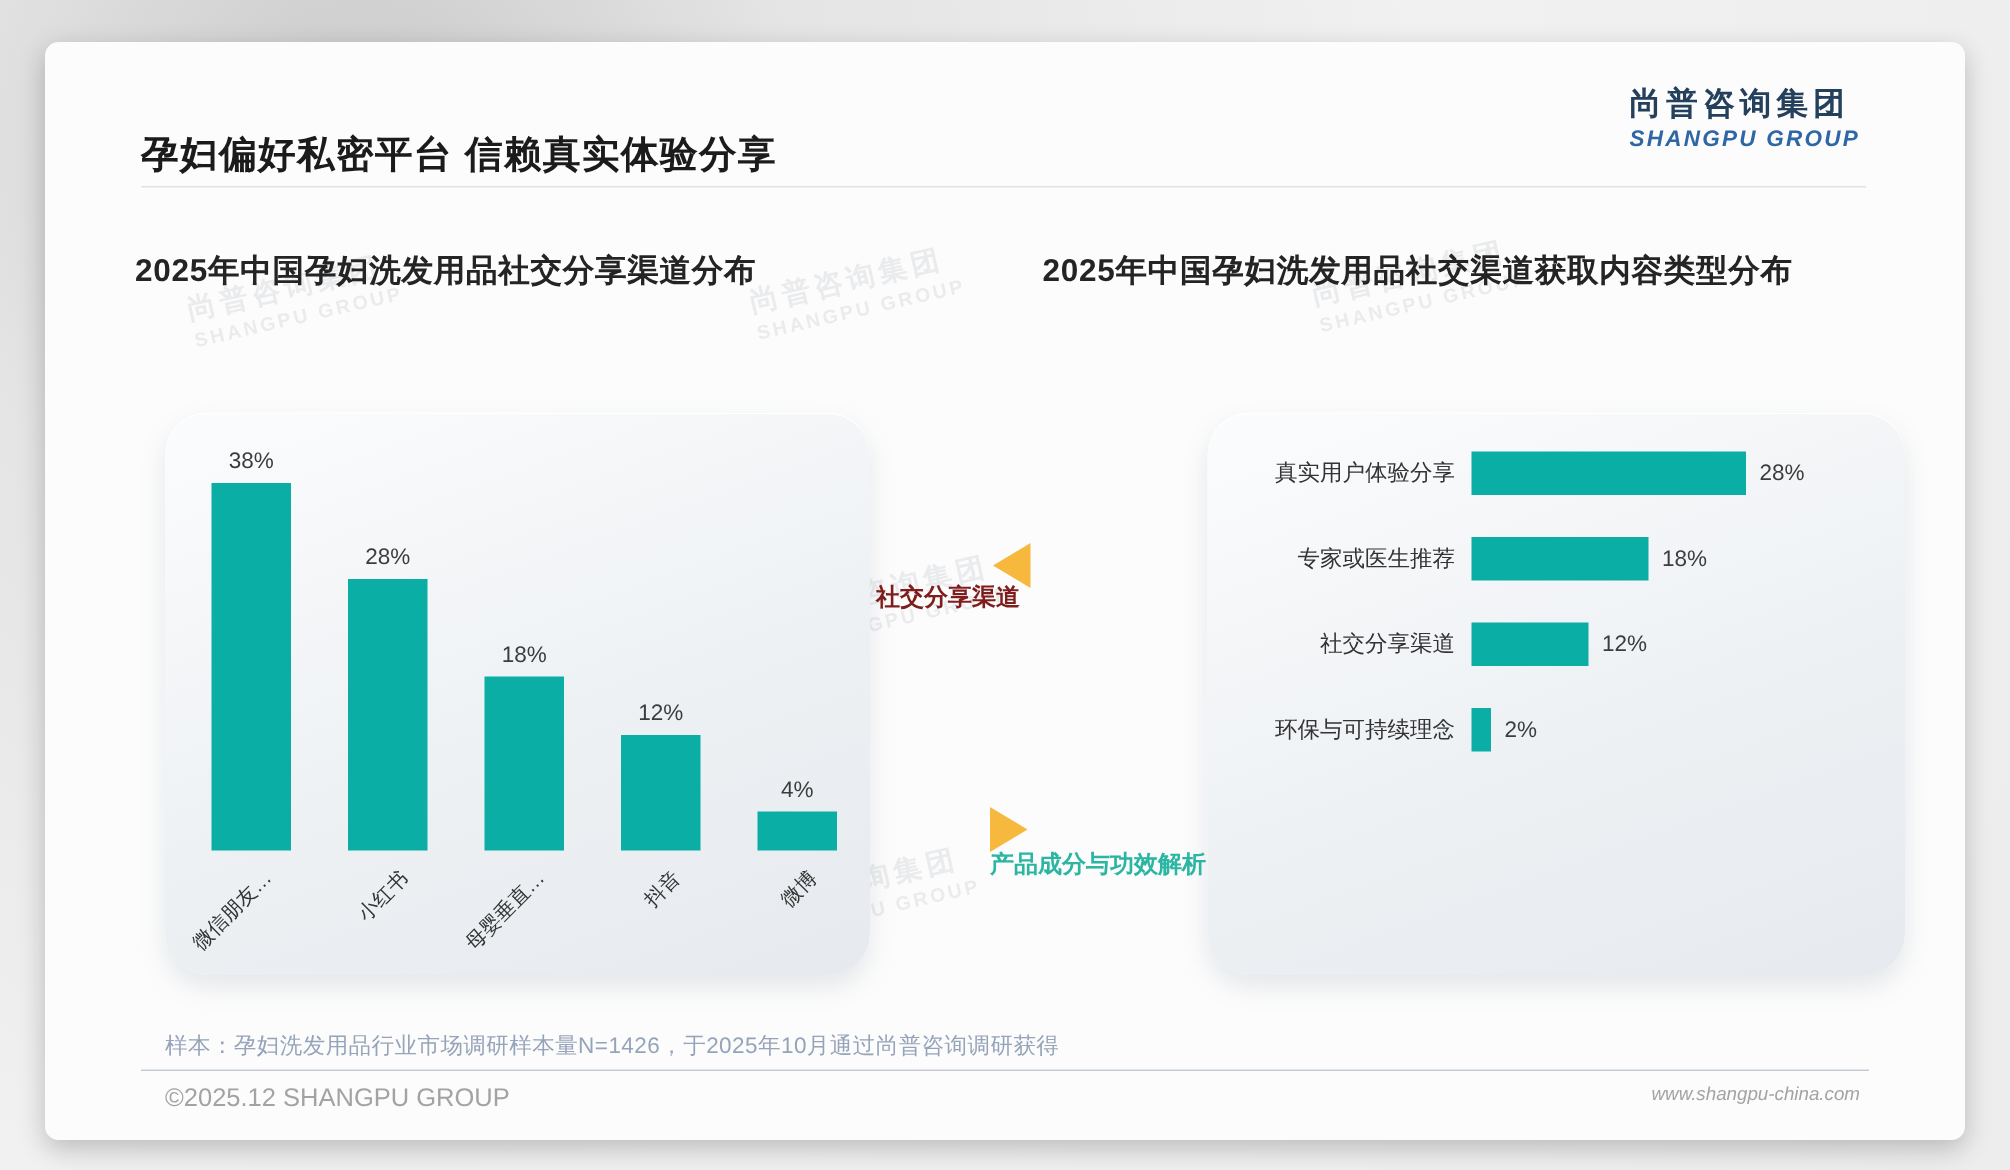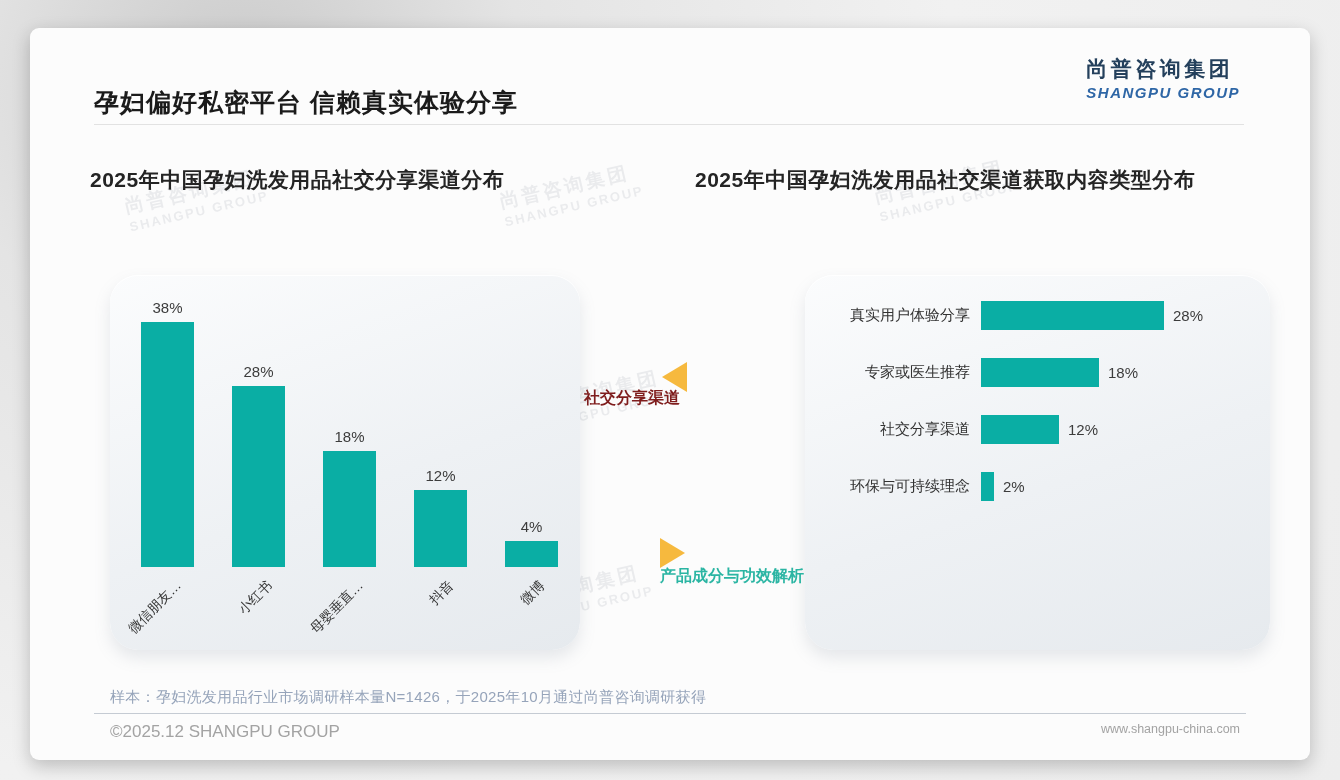--- a/index.html
+++ b/index.html
@@ -60,21 +60,21 @@
   .tri { position:absolute; width:0; height:0; }
   .tri-left { left:632px; top:334px; border-top:15px solid transparent; border-bottom:15px solid transparent; border-right:25px solid #f6b93e; }
   .tri-right { left:630px; top:510px; border-top:15px solid transparent; border-bottom:15px solid transparent; border-left:25px solid #f6b93e; }
   .conn-label { position:absolute; font-size:16px; font-weight:700; white-space:nowrap; }
   .conn-top { left:554px; top:360px; color:#7f1d1d; }
   .conn-bottom { left:630px; top:538px; color:#2bb5a3; }
 
   .footnote { position:absolute; left:80px; top:660px; font-size:15px; color:#96a4ba; letter-spacing:0.3px; }
   .foot-rule { position:absolute; left:64px; right:64px; top:685px; height:1px; background:#c5cbd3; }
   .foot-left { position:absolute; left:80px; top:694px; font-size:17px; color:#a3a3a3; }
-  .foot-right { position:absolute; right:70px; top:694px; font-size:12.5px; color:#a3a3a3; }
+  .foot-right { position:absolute; right:70px; top:694px; font-size:12.5px; color:#a3a3a3;font-style:italic; }
 </style>
 </head>
 <body>
 
 <div class="slide">
   <div class="wm-layer" id="wm-layer">
       <div class="wm" style="left: 95px; top: 150px;">
         <div class="wm-cn">尚普咨询集团</div>
         <div class="wm-en">SHANGPU GROUP</div>
       </div>

